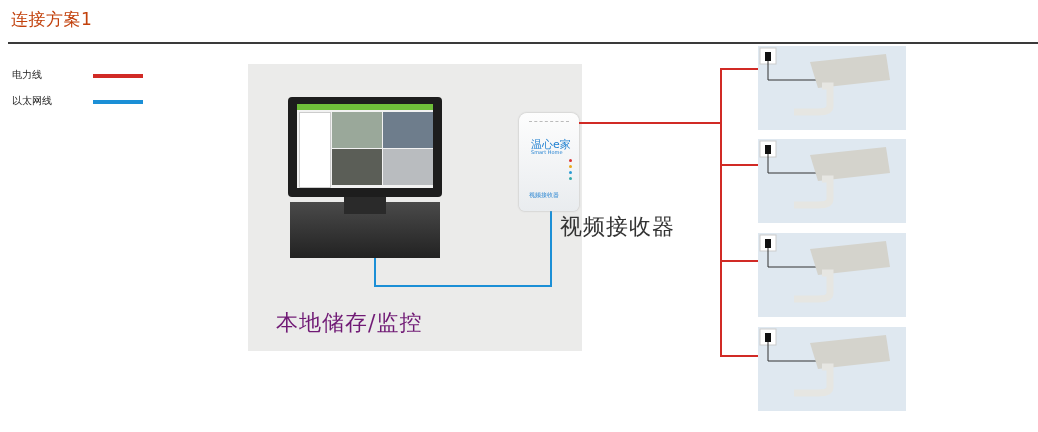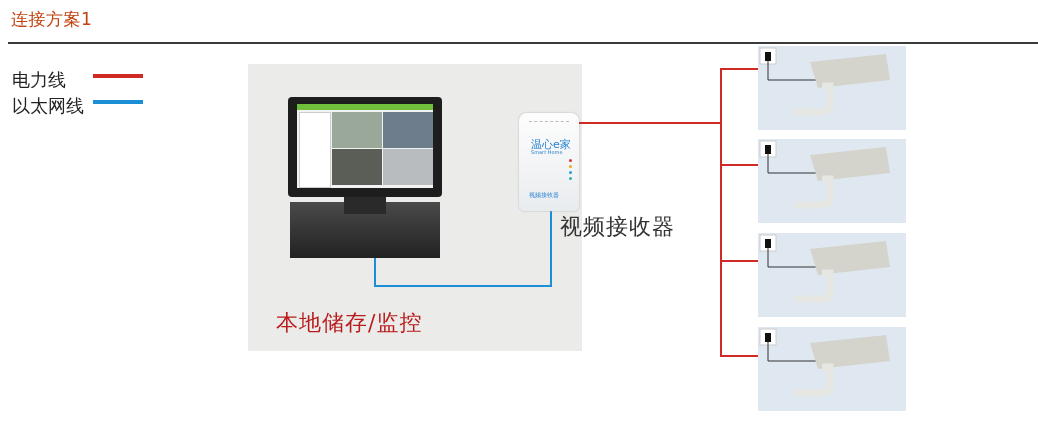--- a/index.html
+++ b/index.html
@@ -1,23 +1,23 @@
 <!DOCTYPE html>
 <html><head>
 <meta charset="utf-8">
 <style>
   html, body { margin:0; padding:0; }
   body { width:1038px; height:432px; background:#ffffff; position:relative; overflow:hidden;
          font-family:"DejaVu Sans", sans-serif; }
   .title { position:absolute; left:11px; top:8px; font-size:17px; color:#c2410c; letter-spacing:0.5px; }
   .title-rule { position:absolute; left:8px; top:42px; width:1030px; height:2px; background:#3a3a3a; }
-  .legend-item { position:absolute; left:12px; font-size:18px; color:#222; }
+  .legend-item { position:absolute; left:12px; font-size:10px; color:#222; }
   .legend-line { position:absolute; left:93px; width:50px; height:4px; }
   .storage-panel { position:absolute; left:248px; top:64px; width:334px; height:287px; background:#ebebea; }
-  .storage-label { position:absolute; left:276px; top:308px; font-family:"DejaVu Serif", serif; font-size:22px; color:#b91c1c; letter-spacing:1px; }
+  .storage-label { position:absolute; left:276px; top:308px; font-family:"DejaVu Serif", serif; font-size:22px; color:#701a75; letter-spacing:1px; }
   .receiver-label { position:absolute; left:560px; top:212px; font-family:"DejaVu Serif", serif; font-size:22px; color:#333; letter-spacing:1px; }
   .wire { position:absolute; }
   .red { background:#d12a25; }
   .blue { background:#1b8fd6; }
   .cam-panel { position:absolute; left:758px; width:148px; height:84px; background:#dfe8f0; }
   .monitor { position:absolute; left:288px; top:97px; width:154px; height:100px; background:#1d1d1d; border-radius:4px; }
   .screen { position:absolute; left:9px; top:7px; width:136px; height:84px; background:#f2f2f2; }
   .screen-top { position:absolute; left:0; top:0; width:100%; height:6px; background:#6fbf3a; }
   .screen-side { position:absolute; left:2px; top:8px; width:30px; height:74px; background:#fff; border:1px solid #ccc; }
   .feed { position:absolute; width:50px; height:36px; }

